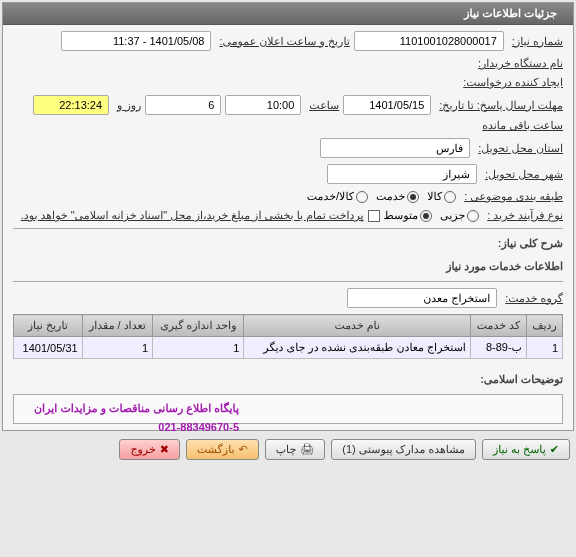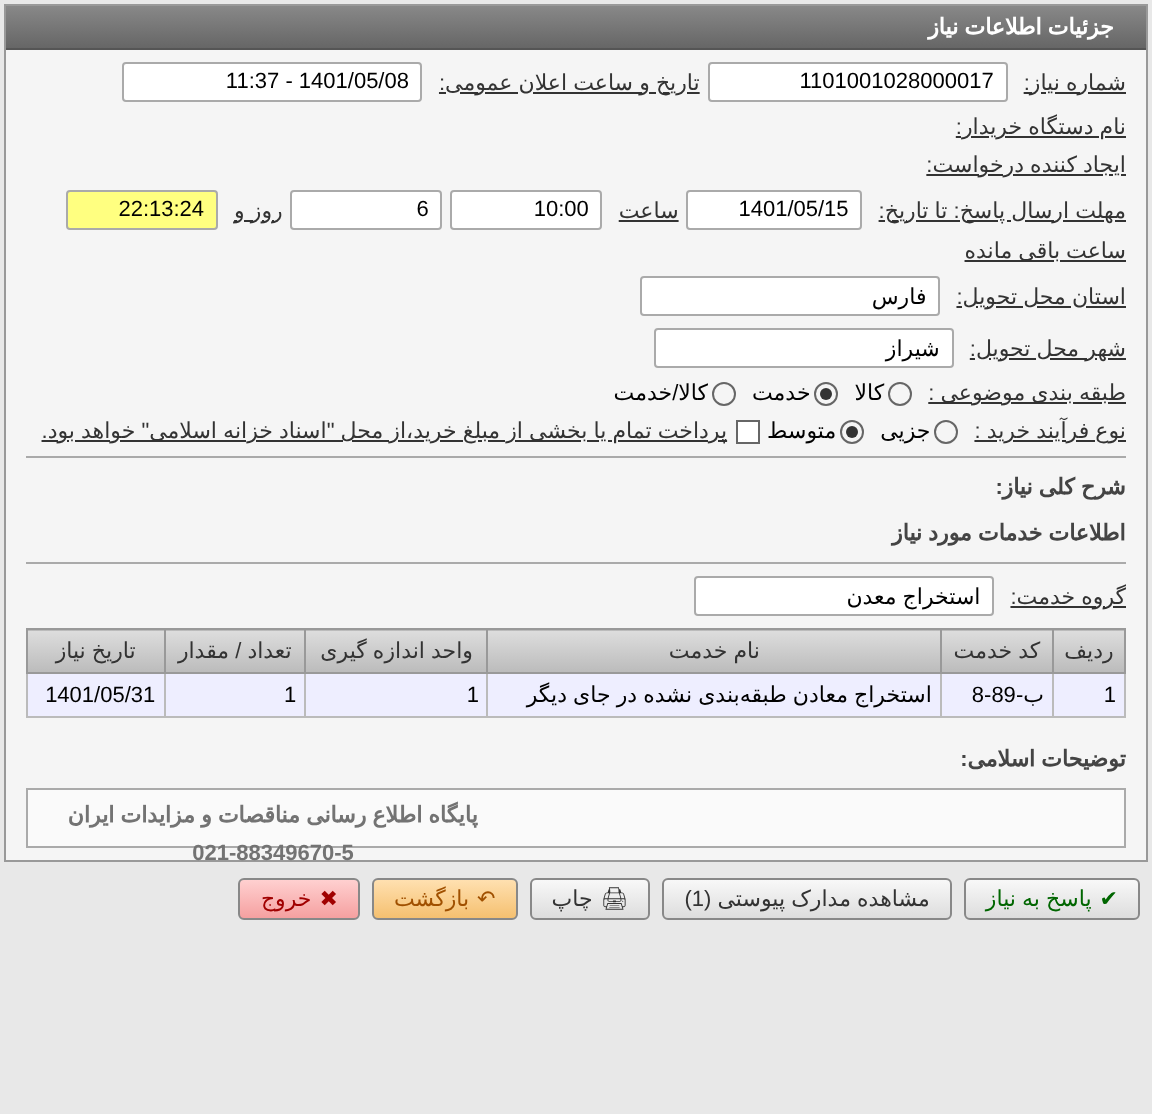--- a/index.html
+++ b/index.html
@@ -25,21 +25,21 @@
 .table { width: 100%; border-collapse: collapse; margin-top: 4px; }
 .table th { background: linear-gradient(#ddd, #bbb); border: 1px solid #999; padding: 4px; font-weight: normal; color: #333; }
 .table td { border: 1px solid #bbb; padding: 4px; background: #fff; }
 .table tr.alt td { background: #eef; }
 .footer-bar { display: flex; gap: 6px; padding: 6px; justify-content: flex-start; align-items: center; }
 .btn { border: 1px solid #888; background: linear-gradient(#f8f8f8, #ddd); padding: 3px 10px; border-radius: 3px; cursor: pointer; color: #333; display: inline-flex; align-items: center; gap: 4px; }
 .btn.green { color: #060; }
 .btn.orange { background: linear-gradient(#ffe0b0, #f5c070); color: #a05000; }
 .btn.red { background: linear-gradient(#ffd0d0, #f5a0a0); color: #a00000; }
 .desc-box { border: 1px solid #aaa; background: #fafafa; padding: 6px; min-height: 30px; position: relative; }
-.watermark { position: absolute; color: #737373; font-size: 16px; font-weight: bold; pointer-events: none; left: 20px; top: 2px; line-height: 1.2; text-align: center; }
+.watermark { position: absolute; color: #a21caf; font-size: 16px; font-weight: bold; pointer-events: none; left: 20px; top: 2px; line-height: 1.2; }
 .highlight { background: #ffff80; }
 </style>
 </head>
 <body>
 
 <div class="panel">
   <div class="panel-header">جزئیات اطلاعات نیاز</div>
   <div class="panel-body">
 
     <div class="row">

